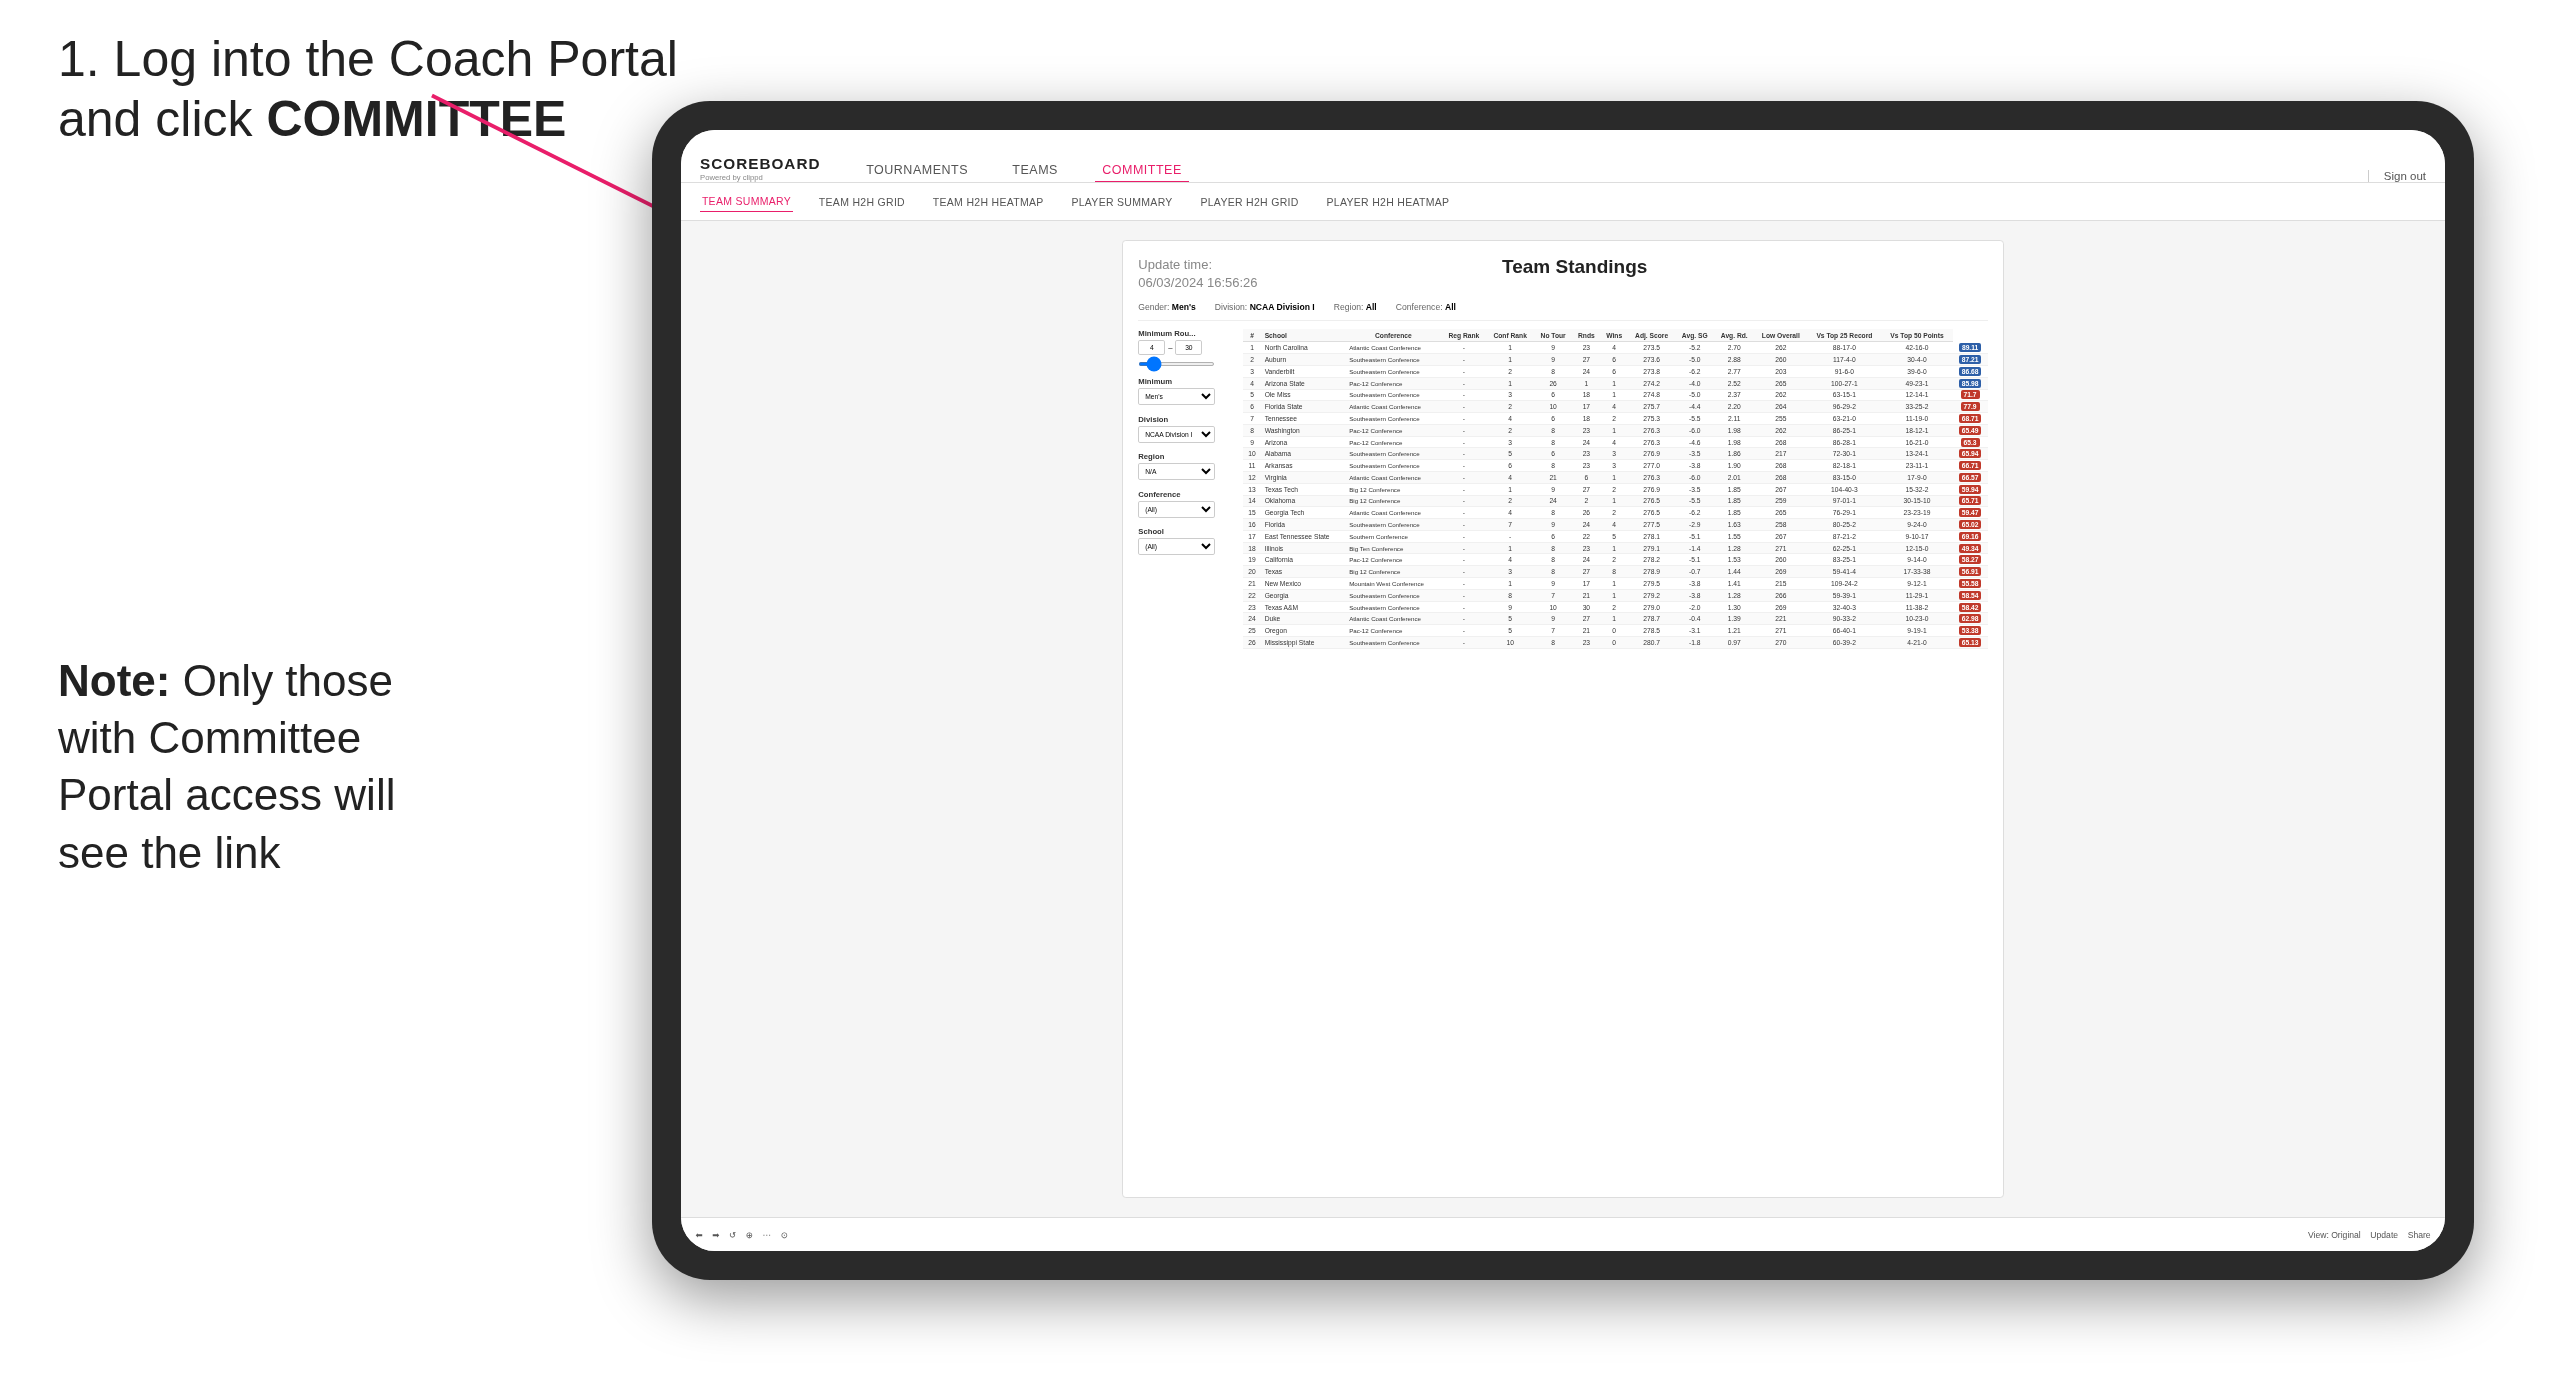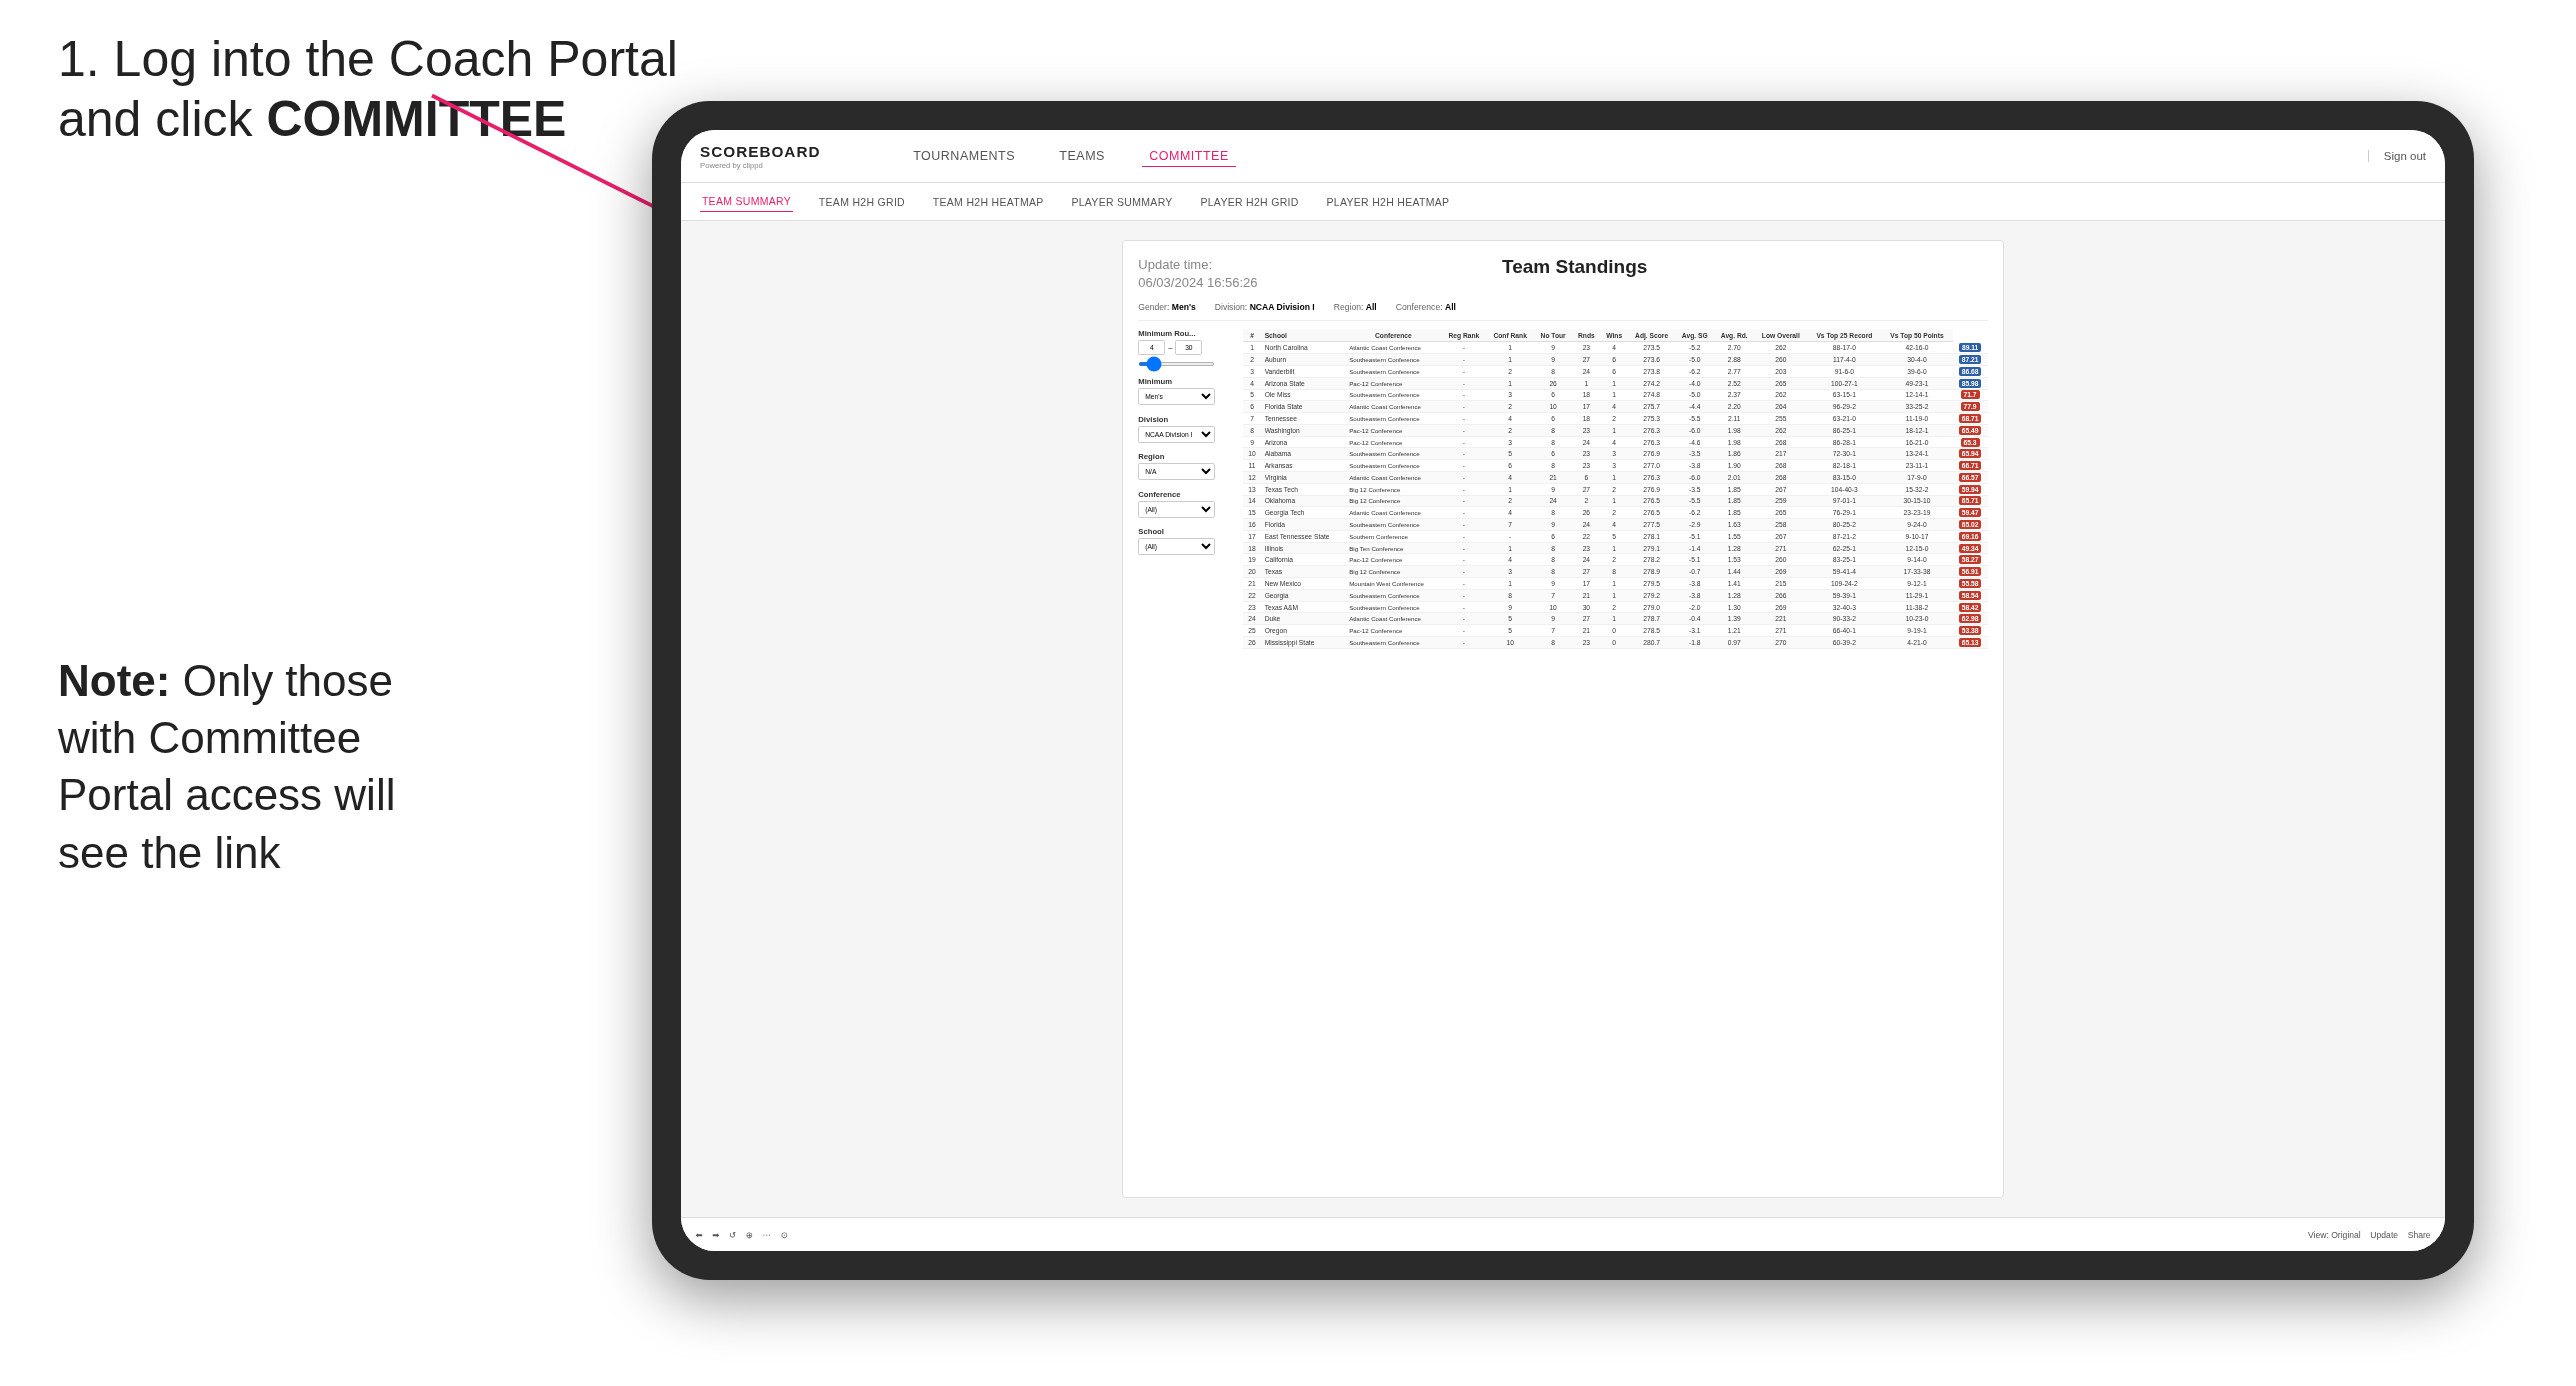--- a/index.html
+++ b/index.html
@@ -63,25 +63,24 @@
       overflow: hidden;
       display: flex;
       flex-direction: column;
     }
 
     
     .app-header {
       background: #ffffff;
       height: 53px;
       display: flex;
-      align-items: center;
-      padding: 14px 19px;
+      align-items: flex-end;
+      padding: 0 19px;
       border-bottom: 1px solid #ddd;
       flex-shrink: 0;
-      gap: 47px;
     }
     .scoreboard-logo {
       display: flex;
       flex-direction: column;
       margin-right: 38px;
     }
     .scoreboard-title {
       font-size: 15.3px;
       font-weight: 900;
       color: #222;

